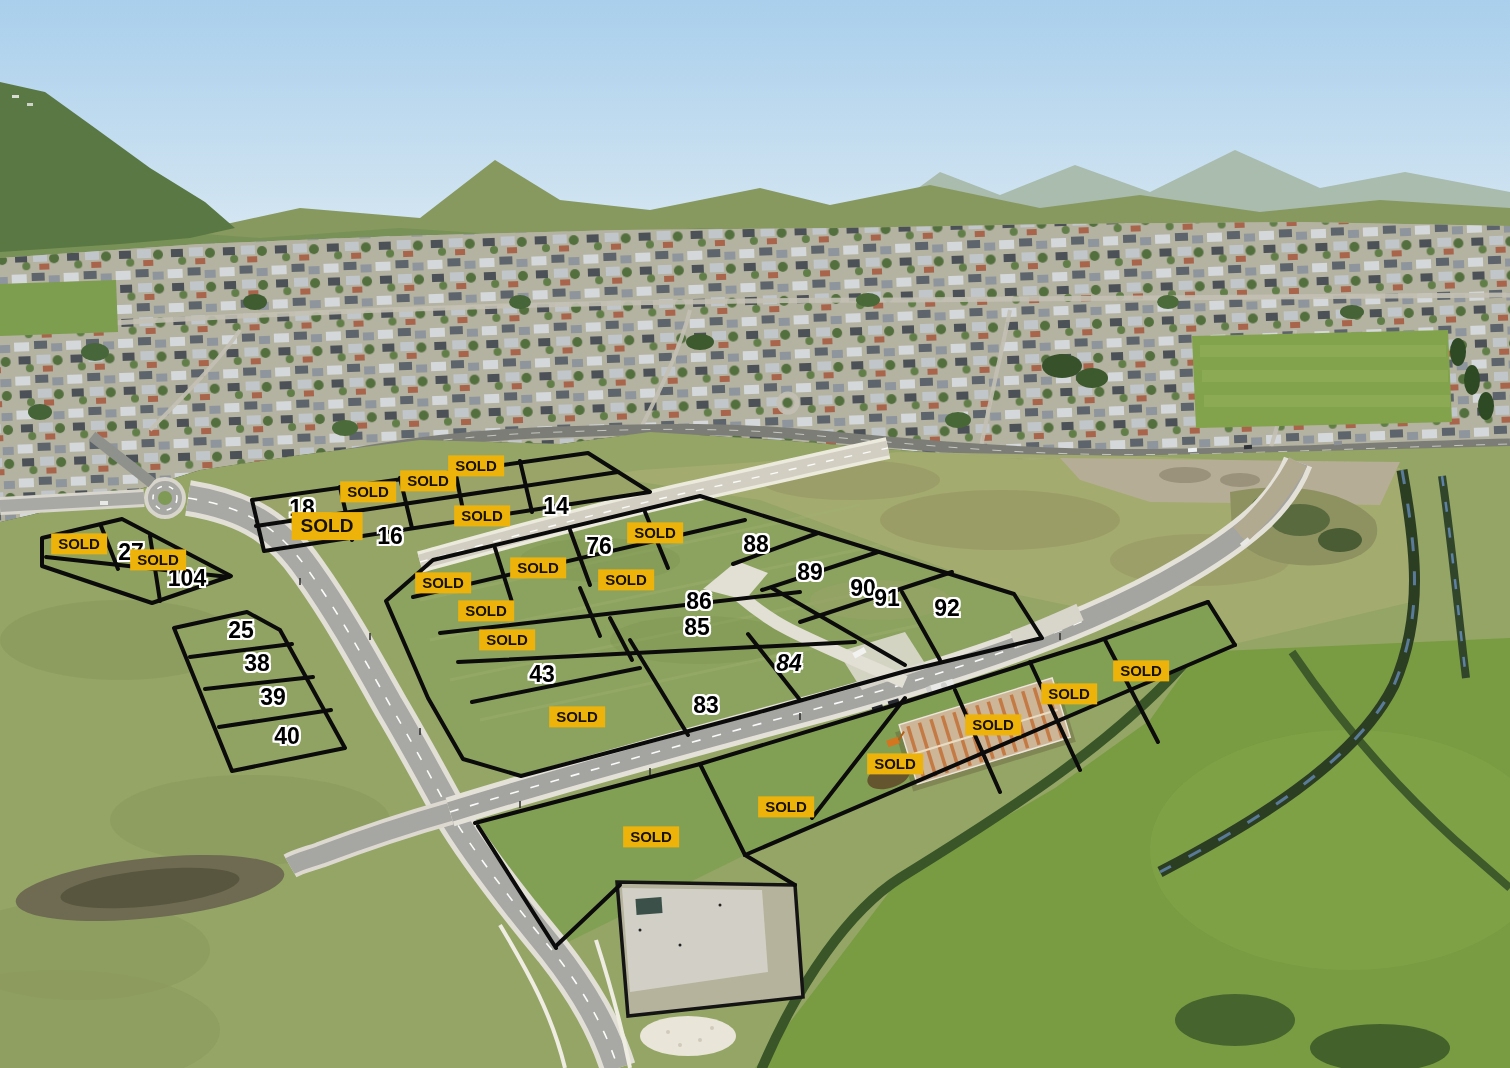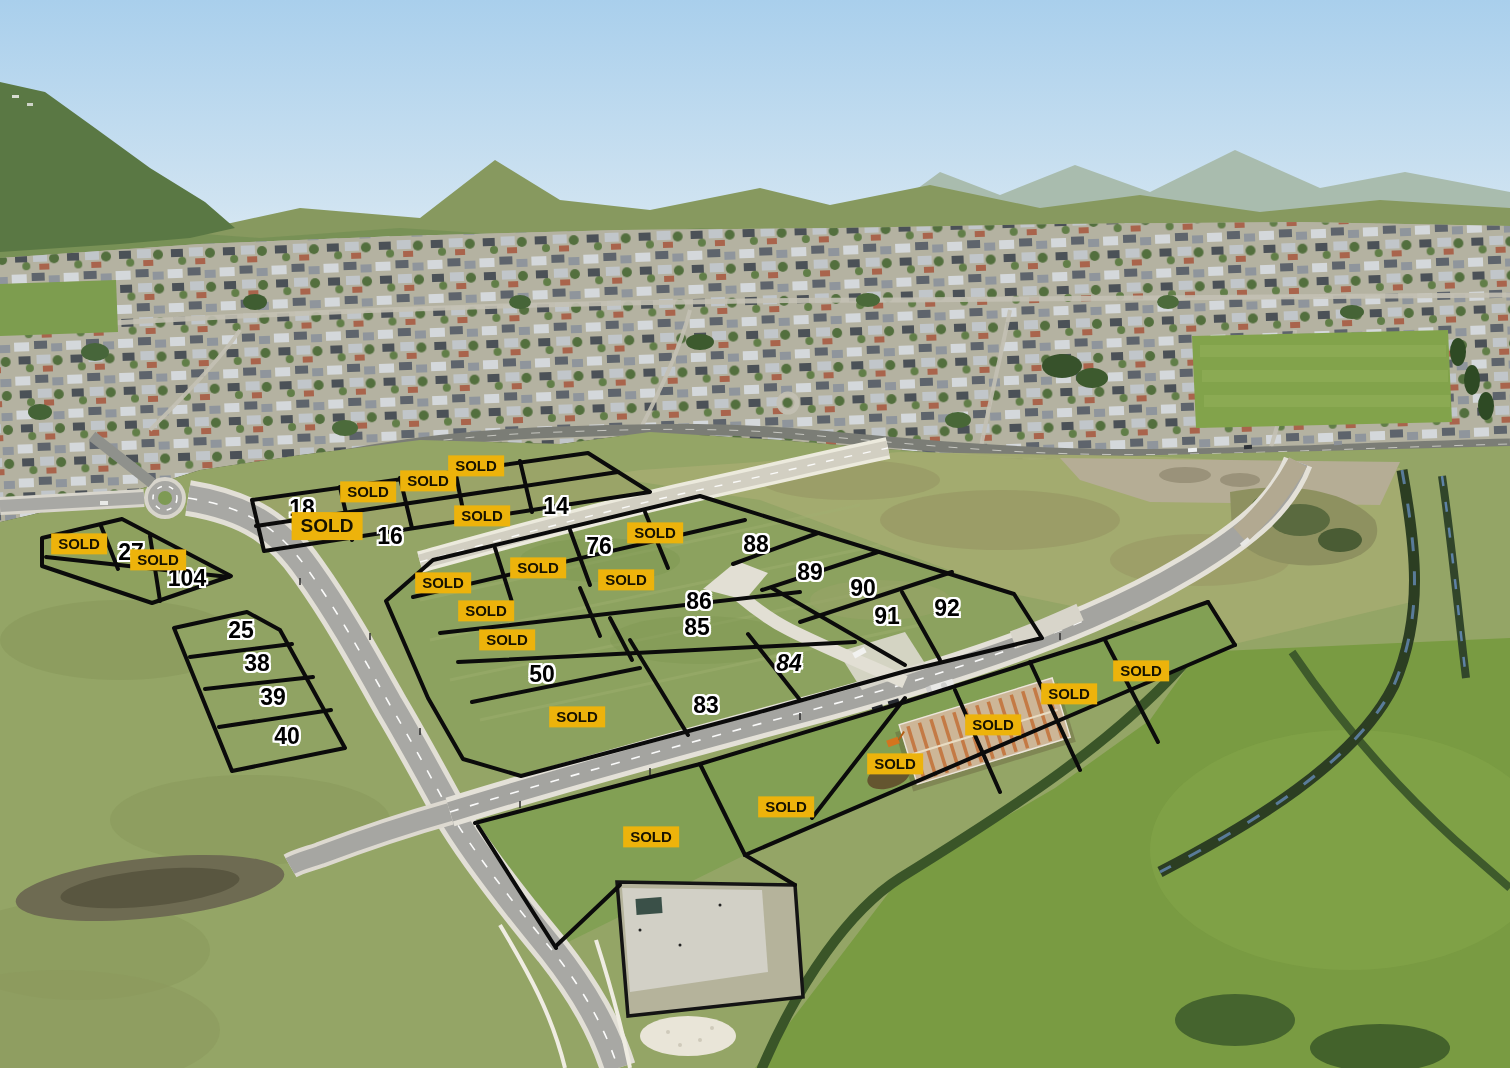--- a/index.html
+++ b/index.html
@@ -306,26 +306,26 @@
       <div class="lot-num" style="left: 131px; top: 552px;">27</div>
       <div class="lot-num" style="left: 187px; top: 578px;">104</div>
       <div class="lot-num" style="left: 302px; top: 508px;">18</div>
       <div class="lot-num" style="left: 390px; top: 536px;">16</div>
       <div class="lot-num" style="left: 556px; top: 506px;">14</div>
       <div class="lot-num" style="left: 599px; top: 546px;">76</div>
       <div class="lot-num" style="left: 756px; top: 544px;">88</div>
       <div class="lot-num" style="left: 810px; top: 564px; margin-top: 8px;">89</div>
       <div class="lot-num" style="left: 863px; top: 588px;">90</div>
       <div class="lot-num" style="left: 947px; top: 608px;">92</div>
-      <div class="lot-num" style="left: 887px; top: 616px;">91</div>
+      <div class="lot-num" style="left: 887px; top: 598px;">91</div>
       <div class="lot-num" style="left: 667px; top: 601px; margin-left: 32px;">86</div>
       <div class="lot-num" style="left: 697px; top: 627px;">85</div>
       <div class="lot-num" style="left: 789px; top: 663px; font-style: italic;">84</div>
       <div class="lot-num" style="left: 706px; top: 685px; margin-top: 20px;">83</div>
-      <div class="lot-num" style="left: 542px; top: 674px;">50</div>
+      <div class="lot-num" style="left: 542px; top: 674px;">43</div>
       <div class="lot-num" style="left: 241px; top: 630px;">25</div>
       <div class="lot-num" style="left: 257px; top: 663px;">38</div>
       <div class="lot-num" style="left: 273px; top: 697px;">39</div>
       <div class="lot-num" style="left: 287px; top: 736px;">40</div>
       <div class="sold-tag" style="left: 79px; top: 544px;">SOLD</div>
       <div class="sold-tag" style="left: 158px; top: 560px;">SOLD</div>
       <div class="sold-tag large" style="left: 327px; top: 526px;">SOLD</div>
       <div class="sold-tag" style="left: 368px; top: 492px;">SOLD</div>
       <div class="sold-tag" style="left: 428px; top: 481px;">SOLD</div>
       <div class="sold-tag" style="left: 476px; top: 466px;">SOLD</div>

